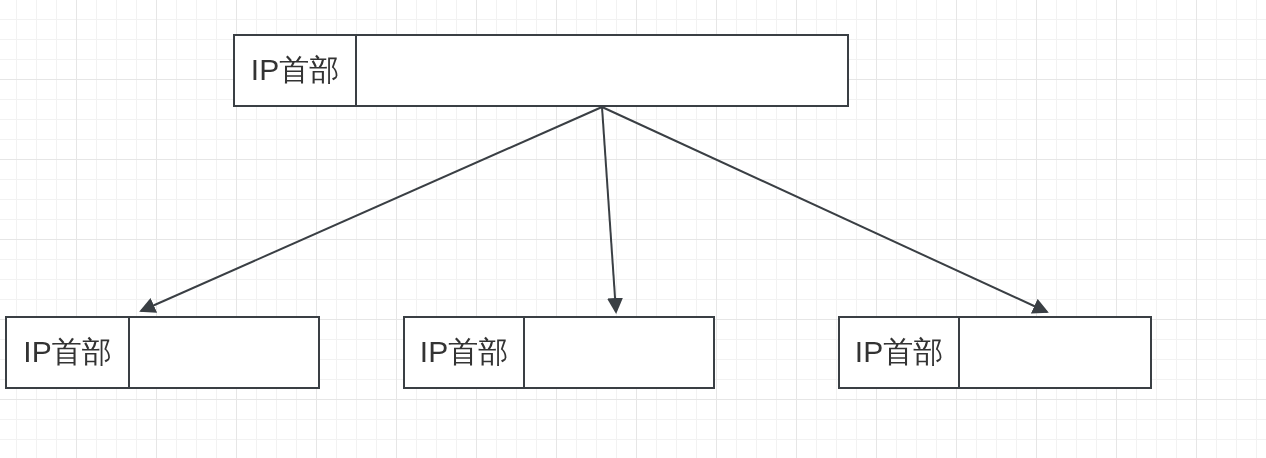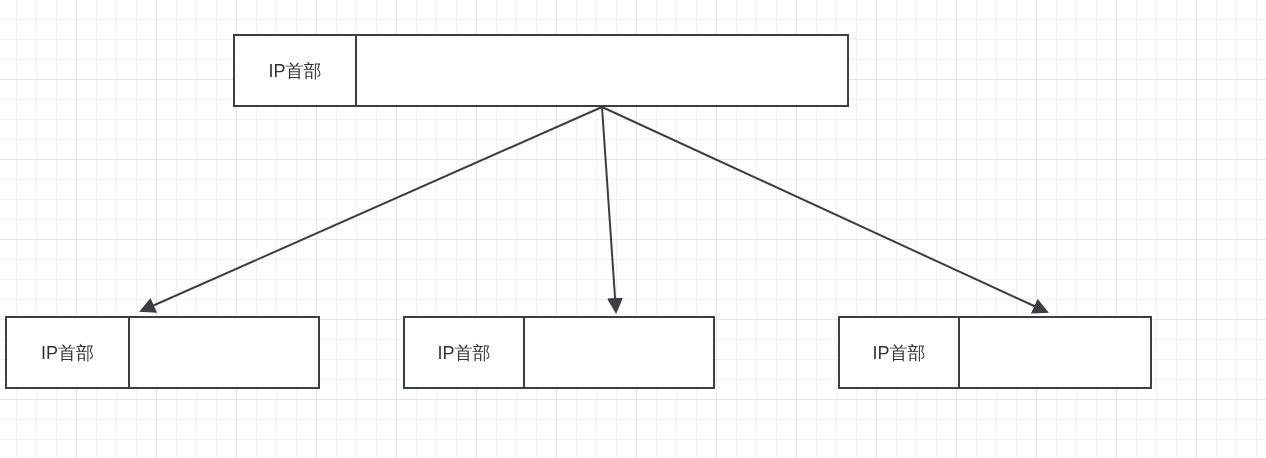--- a/index.html
+++ b/index.html
@@ -27,21 +27,21 @@
     box-sizing: border-box;
     background: #ffffff;
     border: 2px solid #3a3f44;
   }
   .box .header-cell {
     box-sizing: border-box;
     border-right: 2px solid #3a3f44;
     display: flex;
     align-items: center;
     justify-content: center;
-    font-size: 18px;
+    font-size: 30px;
     color: #333333;
     white-space: nowrap;
   }
   .box .data-cell {
     flex: 1;
   }
   .box-original   { left: 233px; top: 34px;  width: 616px; height: 73px; }
   .box-original .header-cell { width: 122px; }
   .box-fragment-1 { left: 5px;   top: 316px; width: 315px; height: 73px; }
   .box-fragment-1 .header-cell { width: 123px; }

